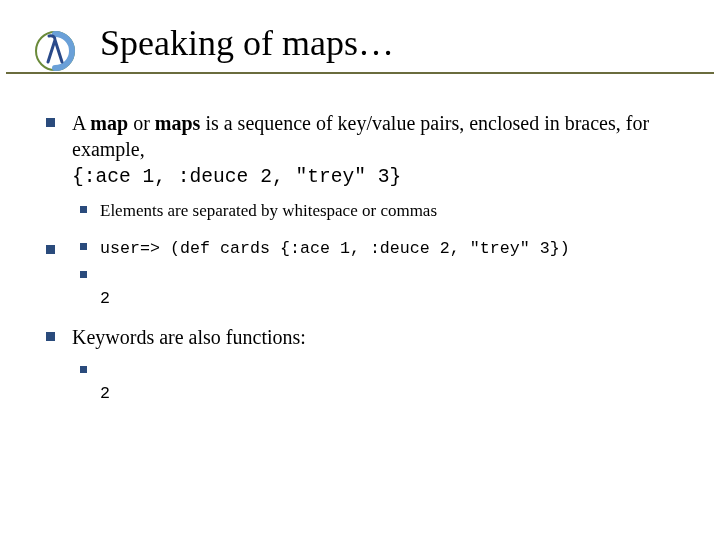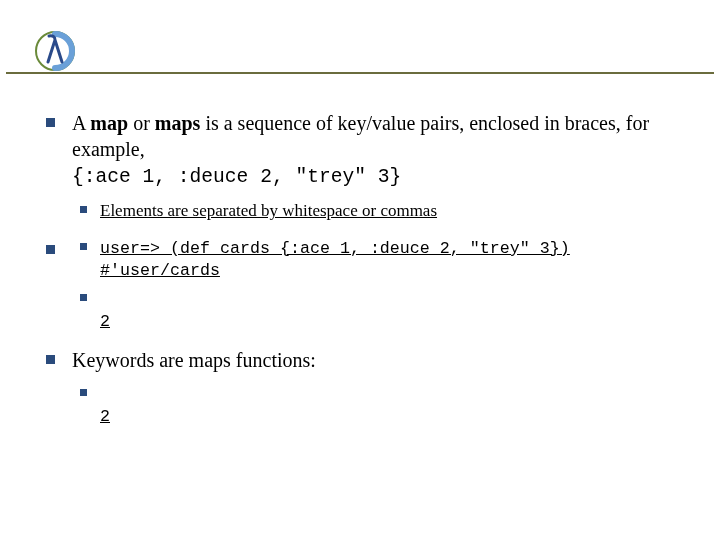--- a/index.html
+++ b/index.html
@@ -63,21 +63,20 @@
     position: absolute;
     left: 8px;
     top: 8px;
     width: 9px;
     height: 9px;
     background: #2a4b7c;
   }
   ul.level2 {
     margin-top: 10px;
     font-size: 17px;
-    text-decoration: underline;
   }
   ul.level2 > li {
     position: relative;
     padding-left: 28px;
     margin-top: 6px;
   }
   ul.level2 > li::before {
     content: "";
     position: absolute;
     left: 8px;
@@ -100,30 +99,31 @@
 
 <div class="slide">
   <div class="header">
     <div class="logo">
       <svg viewBox="0 0 42 42">
         <circle cx="21" cy="21" r="19" fill="none" stroke="#6a8a3a" stroke-width="2"></circle>
         <path d="M21 4 A17 17 0 0 1 21 38" fill="none" stroke="#6aa0d8" stroke-width="6" stroke-linecap="round"></path>
         <path d="M14 32 L21 10 L28 32 M21 10 Q21 5 15 6" fill="none" stroke="#2a4a8a" stroke-width="3" stroke-linecap="round" stroke-linejoin="round"></path>
       </svg>
     </div>
+    <div class="title">Speaking of maps…</div>
     <div class="hr-line"></div>
   </div>
 
   <div class="body">
     <ul class="level1" id="content">
         <li><span>A </span><span class="bold">map</span><span> or </span><span class="bold">maps</span><span> is a sequence of key/value pairs, enclosed in braces, for example,</span><br><span class="mono">{:ace 1, :deuce 2, "trey" 3}</span><ul class="level2">
             <li><span>Elements are separated by whitespace or commas</span></li>
           </ul></li>
         <li><ul class="level2">
-            <li><span class="mono">user=&gt; (def cards {:ace 1, :deuce 2, "trey" 3})</span><br><span class="mono">#'user/cards</span></li>
+            <li><span class="mono">user=&gt; (def cards {:ace 1, :deuce 2, "trey" 3})</span><br></li>
             <li><br><span class="mono">2</span></li>
           </ul></li>
-        <li><span>Keywords are maps functions:</span><ul class="level2">
+        <li><span>Keywords are also functions:</span><ul class="level2">
             <li><br><span class="mono">2</span></li>
           </ul></li>
       </ul>
   </div>
 </div>
 
 </body></html>

